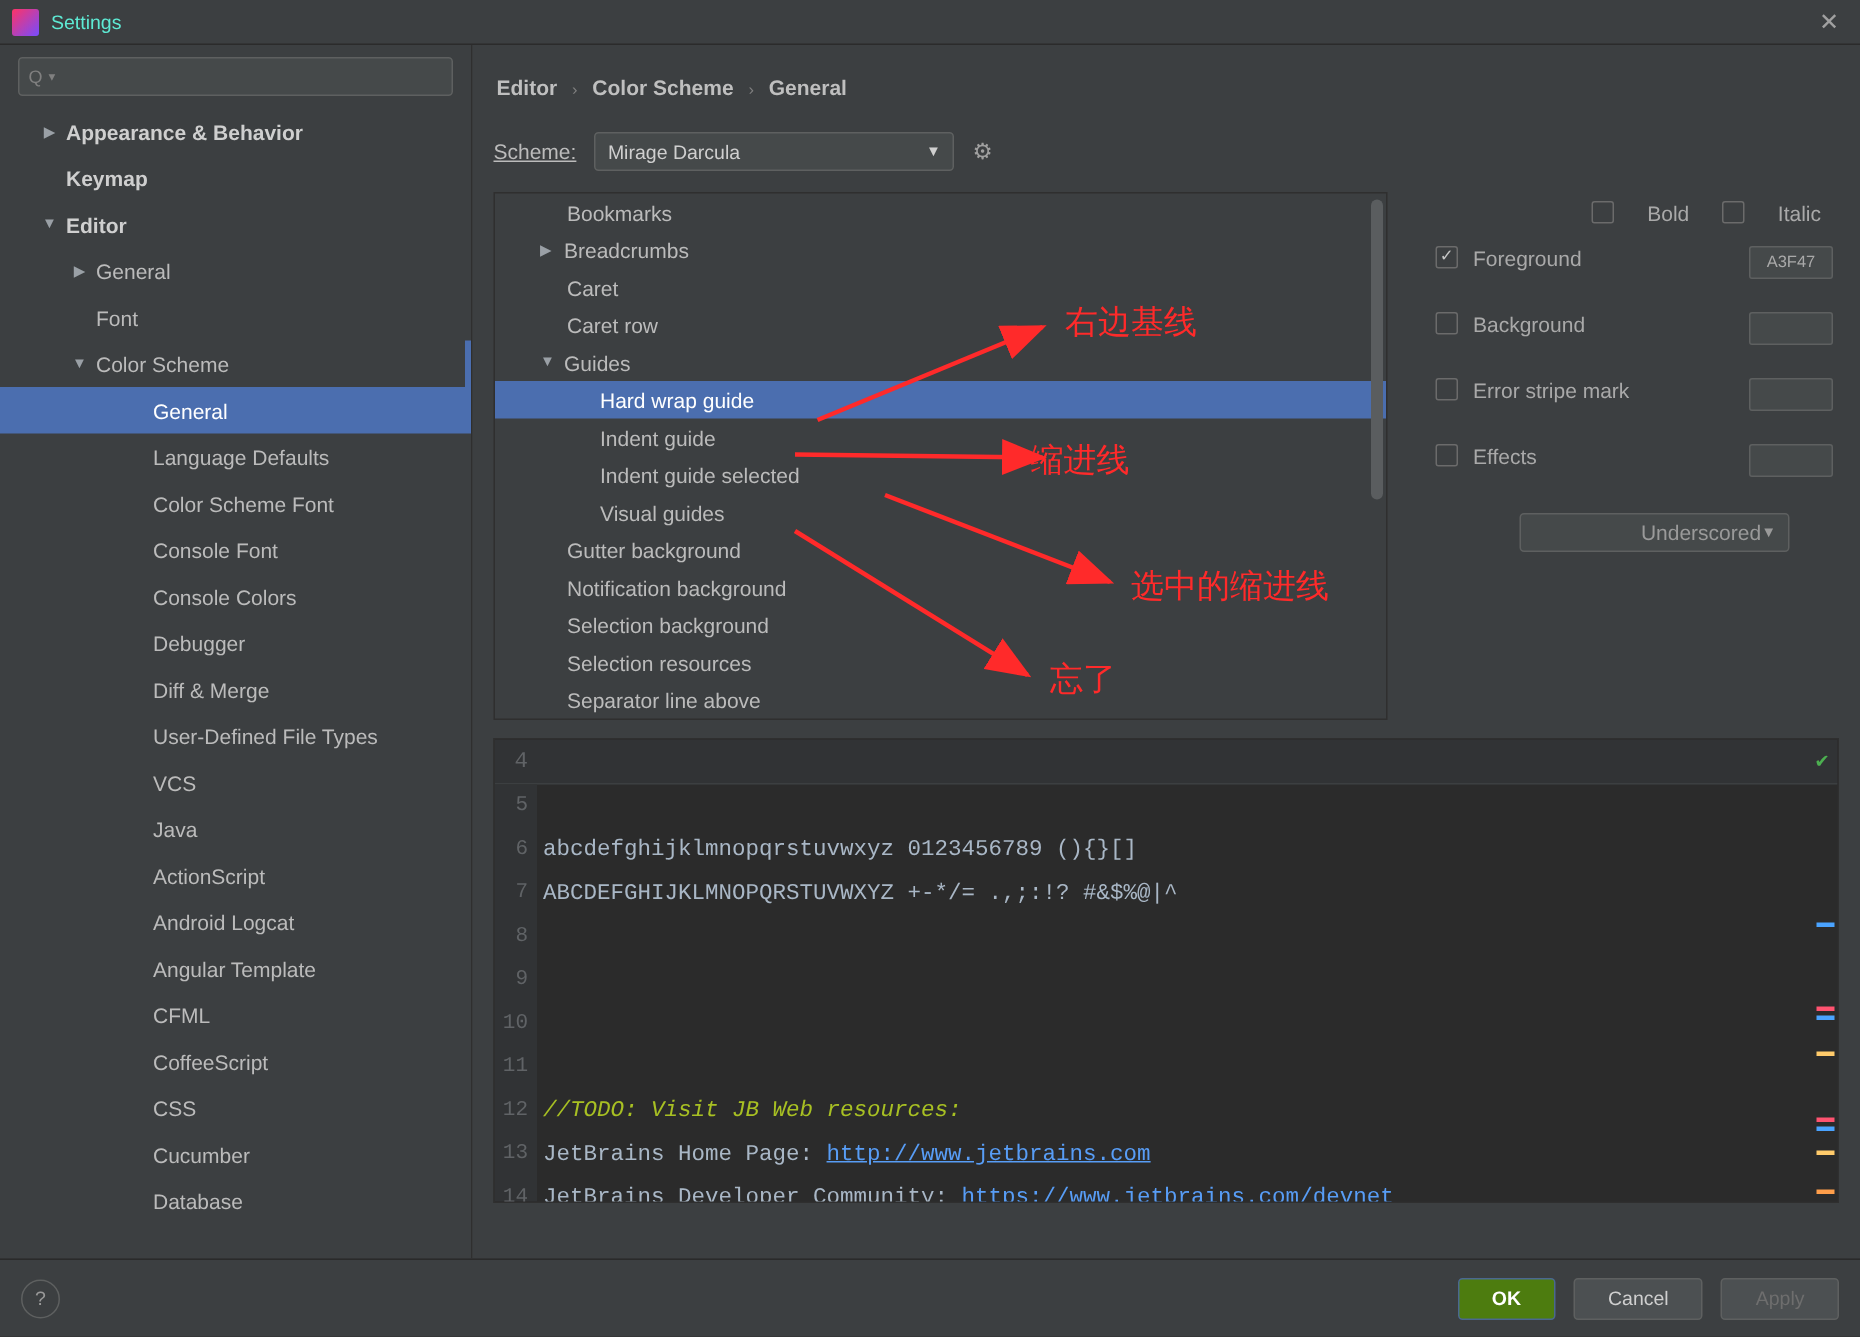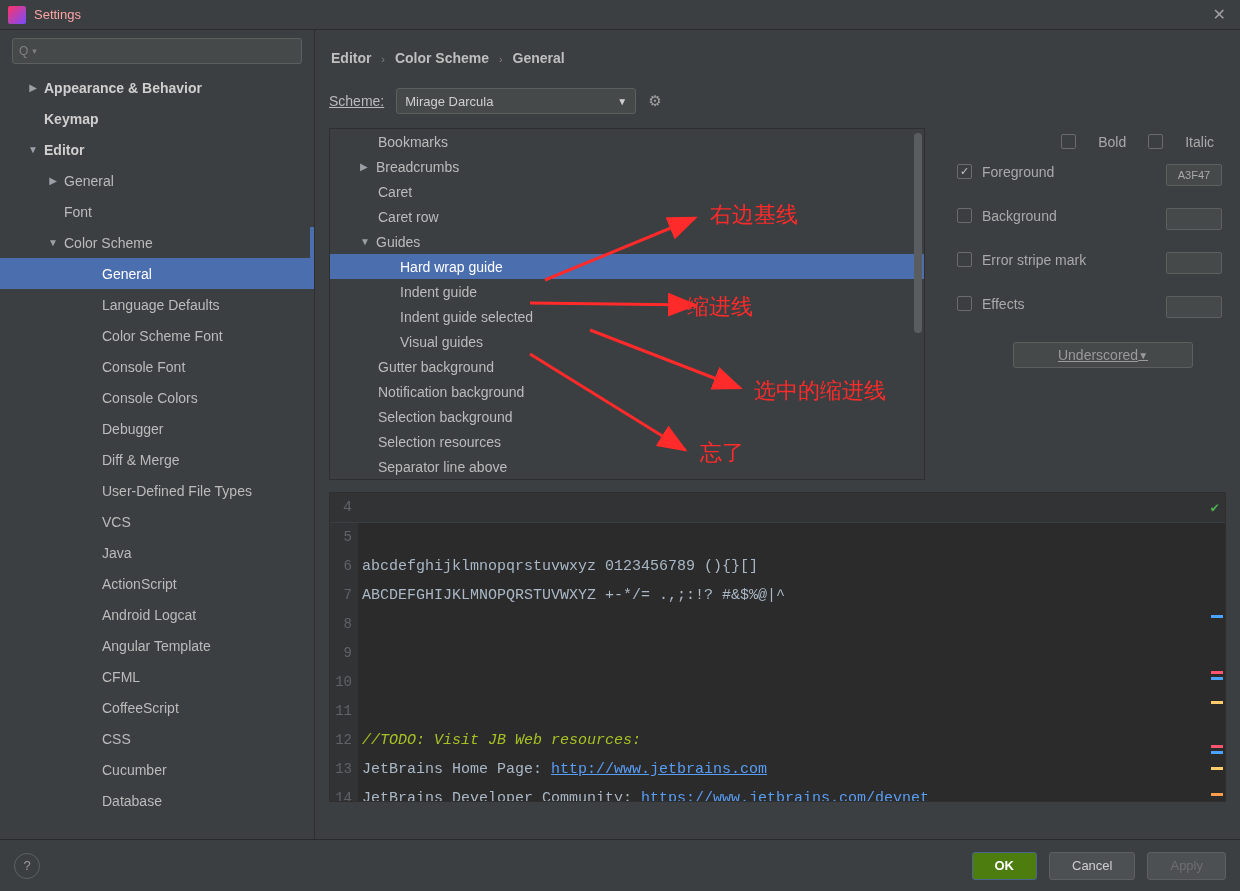--- a/index.html
+++ b/index.html
@@ -1,20 +1,20 @@
 <!DOCTYPE html>
 <html><head>
 <meta charset="utf-8">
 <style>
   * { box-sizing: border-box; margin: 0; padding: 0; }
   body { font-family: "Segoe UI", Arial, sans-serif; font-size: 13px; background:#2b2b2b; color:#bbbbbb; width:1240px; height:891px; overflow:hidden; position:relative; }
   
   .titlebar { height:30px; background:#3c3f41; display:flex; align-items:center; padding:0 8px; border-bottom:1px solid #2b2b2b;}
   .logo { width:18px; height:18px; background:linear-gradient(135deg,#ff3366,#764cff); border-radius:2px; margin-right:8px; }
-  .titlebar .title { color:#fca5a5; font-size:13px; }
+  .titlebar .title { color:#5eead4; font-size:13px; }
   .close-x { margin-left:auto; font-size:16px; color:#a0a0a0; cursor:pointer; padding:4px 6px;}
   
   .body-area { position:absolute; top:30px; bottom:52px; left:0; right:0; background:#3c3f41; display:flex; }
   .left-pane { width:315px; background:#3c3f41; border-right:1px solid #2f2f2f; display:flex; flex-direction:column; }
   .search { margin:8px 12px; height:26px; background:#45494a; border:1px solid #5e6060; border-radius:3px; display:flex; align-items:center; padding:0 6px; color:#808080;}
   .search span.icon { font-size:12px; margin-right:4px;}
   .tree { flex:1; overflow:auto; font-size:14px; color:#bbbbbb; }
   .tree .node { display:flex; align-items:center; height:31px; padding-left:26px; cursor:pointer; }
   .tree .arrow { width:14px; display:inline-block; text-align:center; color:#9aa0a6; font-size:10px; margin-right:4px;}
   .tree .node.lvl1 { padding-left:46px; }
@@ -42,21 +42,21 @@
   .attr-tree .anode .arrow{width:12px; font-size:10px; color:#9aa0a6; margin-right:4px;}
   .attr-tree .anode.sel { background:#4b6eaf; color:#ffffff; }
   .attr-tree .scrollth { position:absolute; right:2px; top:4px; width:8px; height:200px; background:#5a5d5f; border-radius:4px;}
   
   .opts { flex:1; padding:6px 4px 0 20px; color:#a9a9a9; font-size:14px;}
   .opt-row { display:flex; align-items:flex-start; height:44px; gap:10px;}
   .opt-row.top { height:30px; justify-content:flex-end; gap:22px; padding-right:8px;}
   .chk { width:15px; height:15px; border:1px solid #6b6b6b; border-radius:2px; display:inline-flex; align-items:center; justify-content:center; background:#3c3f41;}
   .chk.checked::after{content:"✓"; color:#c7c7c7; font-size:11px; line-height:1;}
   .swatch { width:56px; height:22px; border:1px solid #5e6060; margin-left:auto; background:#45494a; border-radius:2px; color:#a9a9a9; font-size:11px; display:flex; align-items:center; justify-content:center;}
-  .effects-select { width:180px; height:26px; background:#45494a; border:1px solid #5e6060; border-radius:3px; display:flex; align-items:center; justify-content:center; padding:0 8px; color:#9a9a9a; margin-left:56px; margin-top:2px;text-decoration:underline;}
+  .effects-select { width:180px; height:26px; background:#45494a; border:1px solid #5e6060; border-radius:3px; display:flex; align-items:center; justify-content:flex-end; padding:0 8px; color:#9a9a9a; margin-left:56px; margin-top:2px;}
   
   .preview { margin-top:12px; border:1px solid #2f2f2f; background:#2b2b2b; height:310px; position:relative; font-family: "Consolas","Courier New",monospace; font-size:15px; overflow:hidden;}
   .preview .topstrip{ height:30px; background:#313335; border-bottom:1px solid #3c3f41; position:relative;}
   .preview .green-check{position:absolute; right:6px; top:6px; color:#4caf50; font-size:14px;}
   .gutter-col{ position:absolute; left:0; top:30px; bottom:0; width:28px; background:#313335; color:#606366; text-align:right; padding-right:6px; line-height:29px; font-size:14px;}
   .code-col{ position:absolute; left:32px; right:20px; top:30px; bottom:0; line-height:29px; color:#a9b7c6; white-space:pre;}
   .code-col .todo{ color:#a8c023; font-style:italic;}
   .code-col .link{ color:#589df6; text-decoration:underline;}
   .marks{ position:absolute; right:2px; top:30px; bottom:0; width:12px;}
   .marks div{position:absolute; right:0; width:12px; height:3px;}

